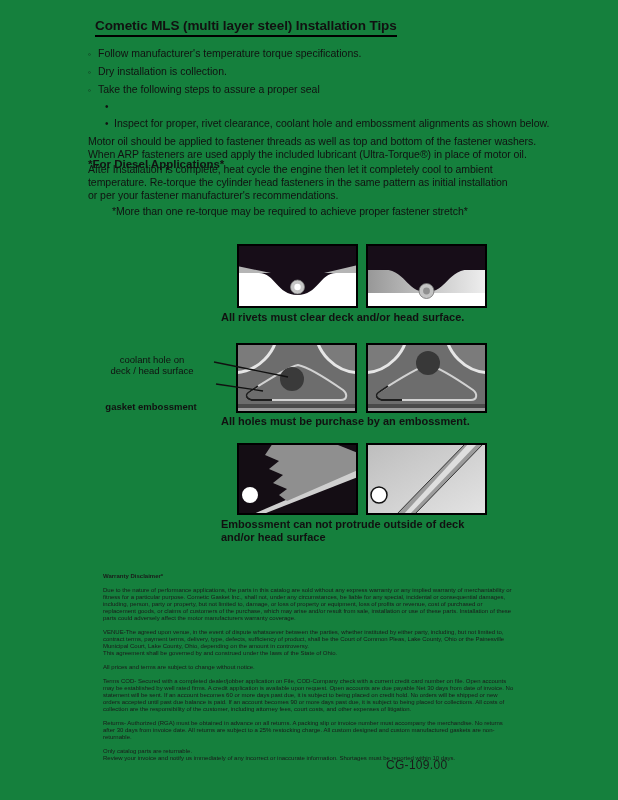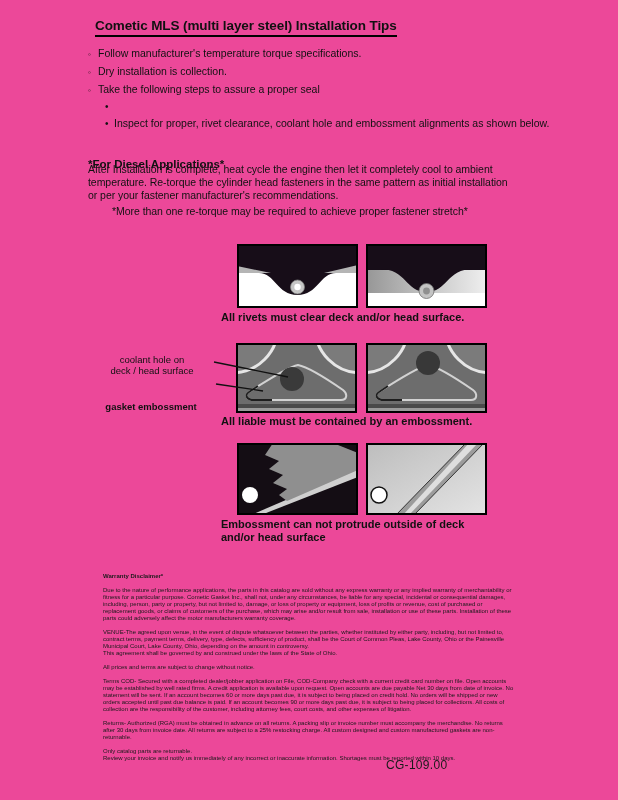--- a/index.html
+++ b/index.html
@@ -1,17 +1,17 @@
 <!DOCTYPE html>
 <html><head>
 <meta charset="utf-8">
 <style>
   html,body{margin:0;padding:0;background:#e8e8e8;}
   .sheet{
-    position:relative;width:618px;height:800px;background:#ec4899;
+    position:relative;width:618px;height:800px;background:#15803d;
     font-family:"Liberation Sans","DejaVu Sans",sans-serif;color:#111;
     overflow:hidden;margin:0 auto;
   }
   .abs{position:absolute;}
   .pre{white-space:pre-line;}
   
   .title{left:95px;top:18px;font-size:13.5px;font-weight:bold;letter-spacing:-0.1px;
          border-bottom:2px solid #000;padding-bottom:2px;}
   .bullets{left:88px;top:45px;font-size:10.5px;line-height:16px;white-space:nowrap;}
   .bullet-row{display:flex;align-items:baseline;}
@@ -54,20 +54,22 @@
     <div class="bullet-row sub">
       <span class="mark">•</span>
     </div>
     <div class="bullet-row sub">
       <span class="mark">•</span>
       <span>Inspect for proper, rivet clearance, coolant hole and embossment alignments as shown below.</span>
     </div>
   </div>
 
   <div class="abs diesel-h">*For Diesel Applications*</div>
+  <div class="abs para pre" style="top:135px;">Motor oil should be applied to fastener threads as well as top and bottom of the fastener washers.
+When ARP fasteners are used apply the included lubricant (Ultra-Torque®) in place of motor oil.</div>
   <div class="abs para pre" style="top:163px;">After Installation is complete, heat cycle the engine then let it completely cool to ambient
 temperature. Re-torque the cylinder head fasteners in the same pattern as initial installation
 or per your fastener manufacturer's recommendations.</div>
   <div class="abs para" style="top:205px;margin-left:24px;">*More than one re-torque may be required to achieve proper fastener stretch*</div>
 
   <div class="abs fig-label" style="left:237px;top:229px;">RIGHT</div>
   <div class="abs fig-label" style="left:366px;top:229px;">WRONG</div>
 
   <svg class="abs" style="left:237px;top:244px;" width="121" height="64" viewBox="0 0 121 64">
     <rect width="121" height="64" fill="#170d18"></rect>
@@ -127,21 +129,21 @@
     <path d="M36 57 L18 57 C11 57 8 52 13 49 L22 43" fill="none" stroke="#1e1e1e" stroke-width="2"></path>
     <circle cx="62" cy="20" r="12" fill="#383838"></circle>
     <rect x="1" y="1" width="119" height="68" fill="none" stroke="#000" stroke-width="2"></rect>
   </svg>
 
   <svg class="abs" style="left:0;top:340px;pointer-events:none;" width="618" height="90" viewBox="0 0 618 90">
     <line x1="214" y1="22" x2="288" y2="37" stroke="#111" stroke-width="1.3"></line>
     <line x1="216" y1="44" x2="263" y2="51" stroke="#111" stroke-width="1.3"></line>
   </svg>
 
-  <div class="abs fig-caption" style="top:415px;">All liable must be contained by an embossment.</div>
+  <div class="abs fig-caption" style="top:415px;">All holes must be purchase by an embossment.</div>
 
   <div class="abs fig-label" style="left:237px;top:431px;">RIGHT</div>
   <div class="abs fig-label" style="left:366px;top:431px;">WRONG</div>
 
   <svg class="abs" style="left:237px;top:443px;" width="121" height="72" viewBox="0 0 121 72">
     <rect width="121" height="72" fill="#140d14"></rect>
     <polygon points="14,72 121,26 121,34 24,72" fill="#cfcfcf"></polygon>
     <polygon points="36,0 28,12 42,18 32,26 46,32 36,40 50,46 42,52 50,58 121,27 121,10 96,0" fill="#8f8f8f"></polygon>
     <circle cx="13" cy="52" r="8" fill="#ffffff"></circle>
     <rect x="1" y="1" width="119" height="70" fill="none" stroke="#000" stroke-width="2"></rect>

